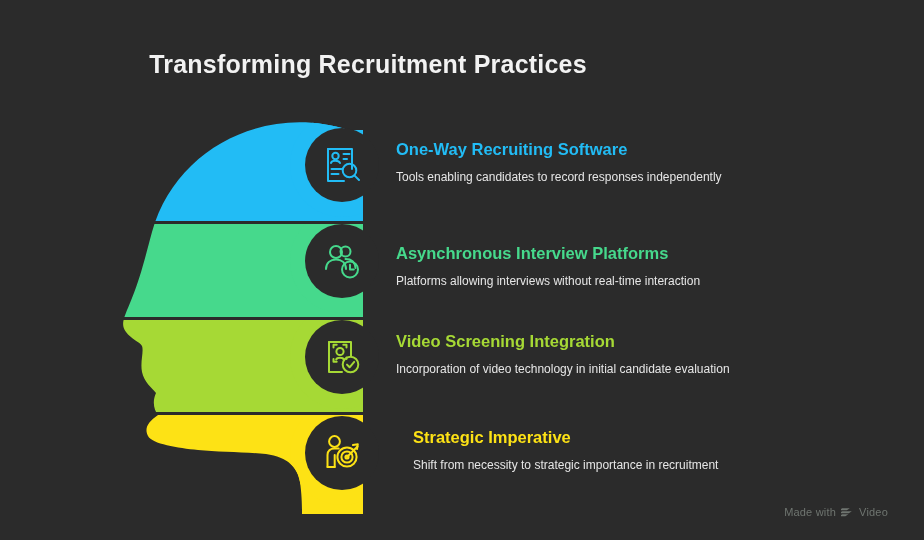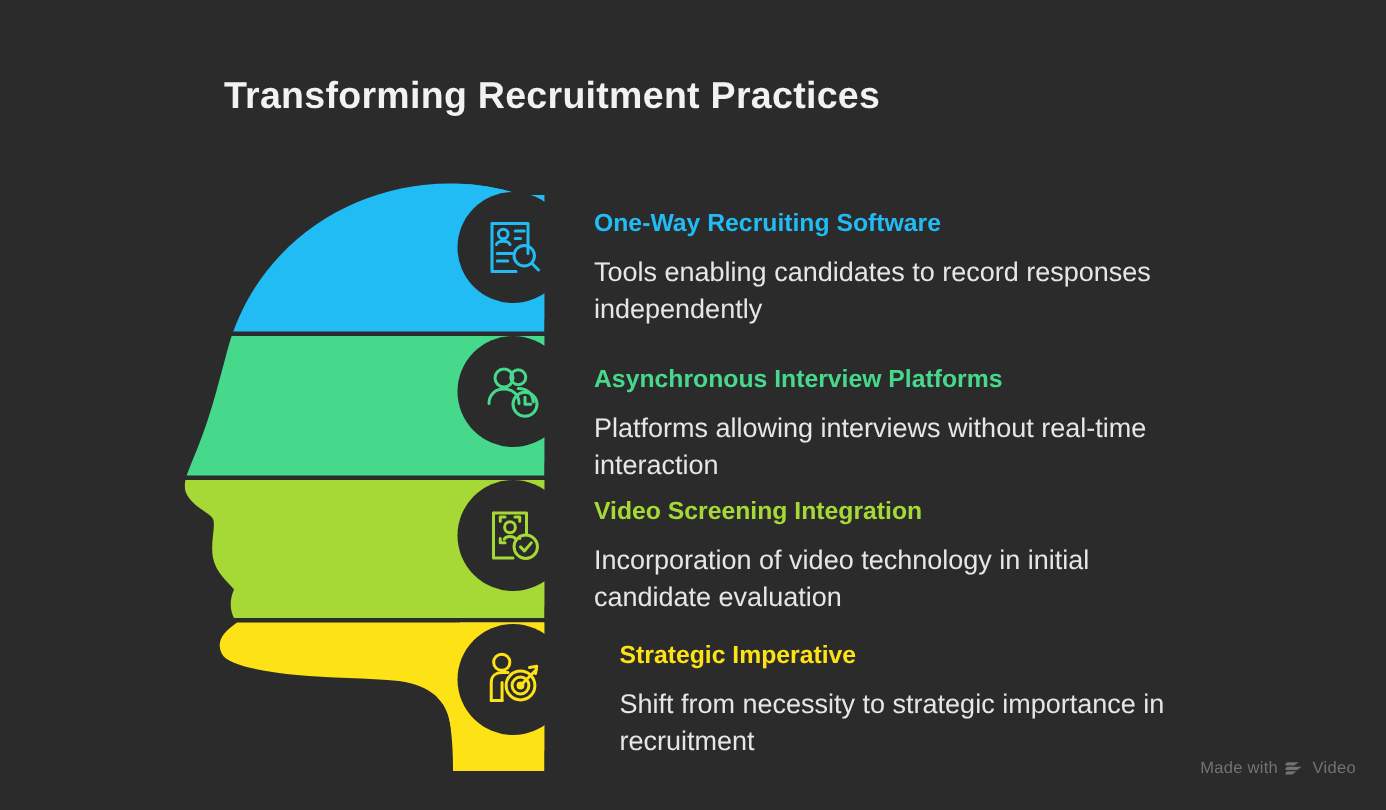--- a/index.html
+++ b/index.html
@@ -39,28 +39,28 @@
   .icon-badge svg { display:block; }
 
   
   .row { position:absolute; left:396px; width:400px; }
   .row-title {
     font-size:16.5px; font-weight:700;
     line-height:1.2; margin-bottom:9px;
     white-space:nowrap;
   }
   .row-desc {
-    font-size:18px; font-weight:400;
+    font-size:12px; font-weight:400;
     color:#e6e6e6; line-height:1.42;
   }
 
   
   .watermark {
     position:absolute;
-    right:20px; bottom:22px;
+    right:36px; bottom:22px;
     display:flex; align-items:center; gap:5px;
     font-size:11px; color:#6f7570;
     letter-spacing:.2px;
   }
   .wm-mark { display:block; }
 </style>
 </head>
 <body>
 
 <div class="stage">

